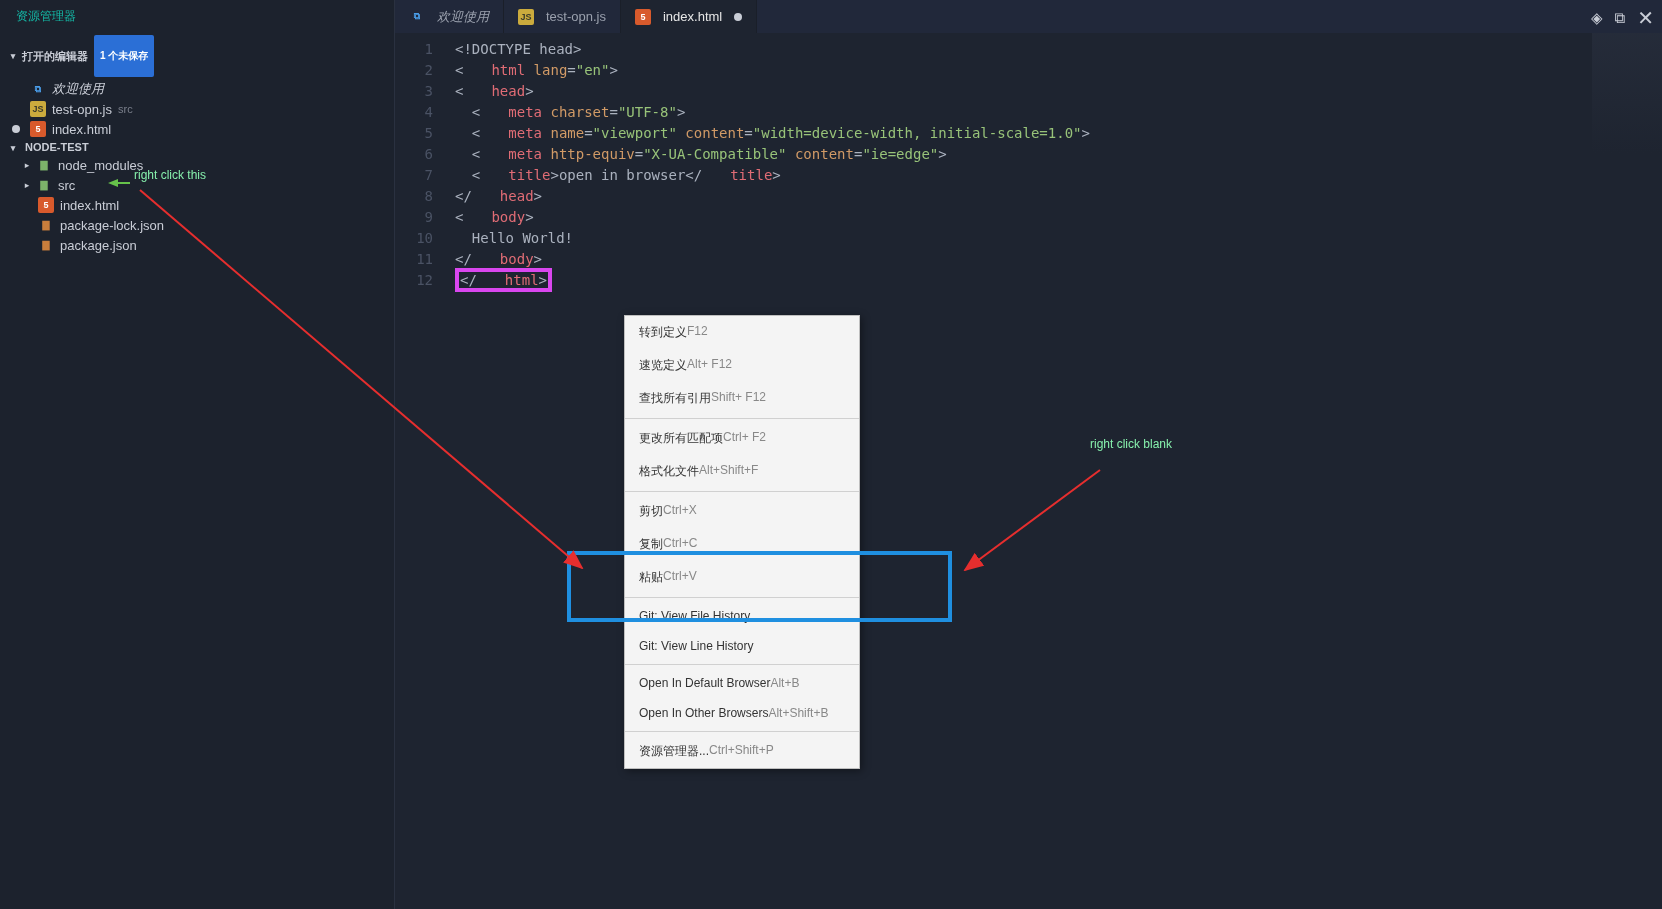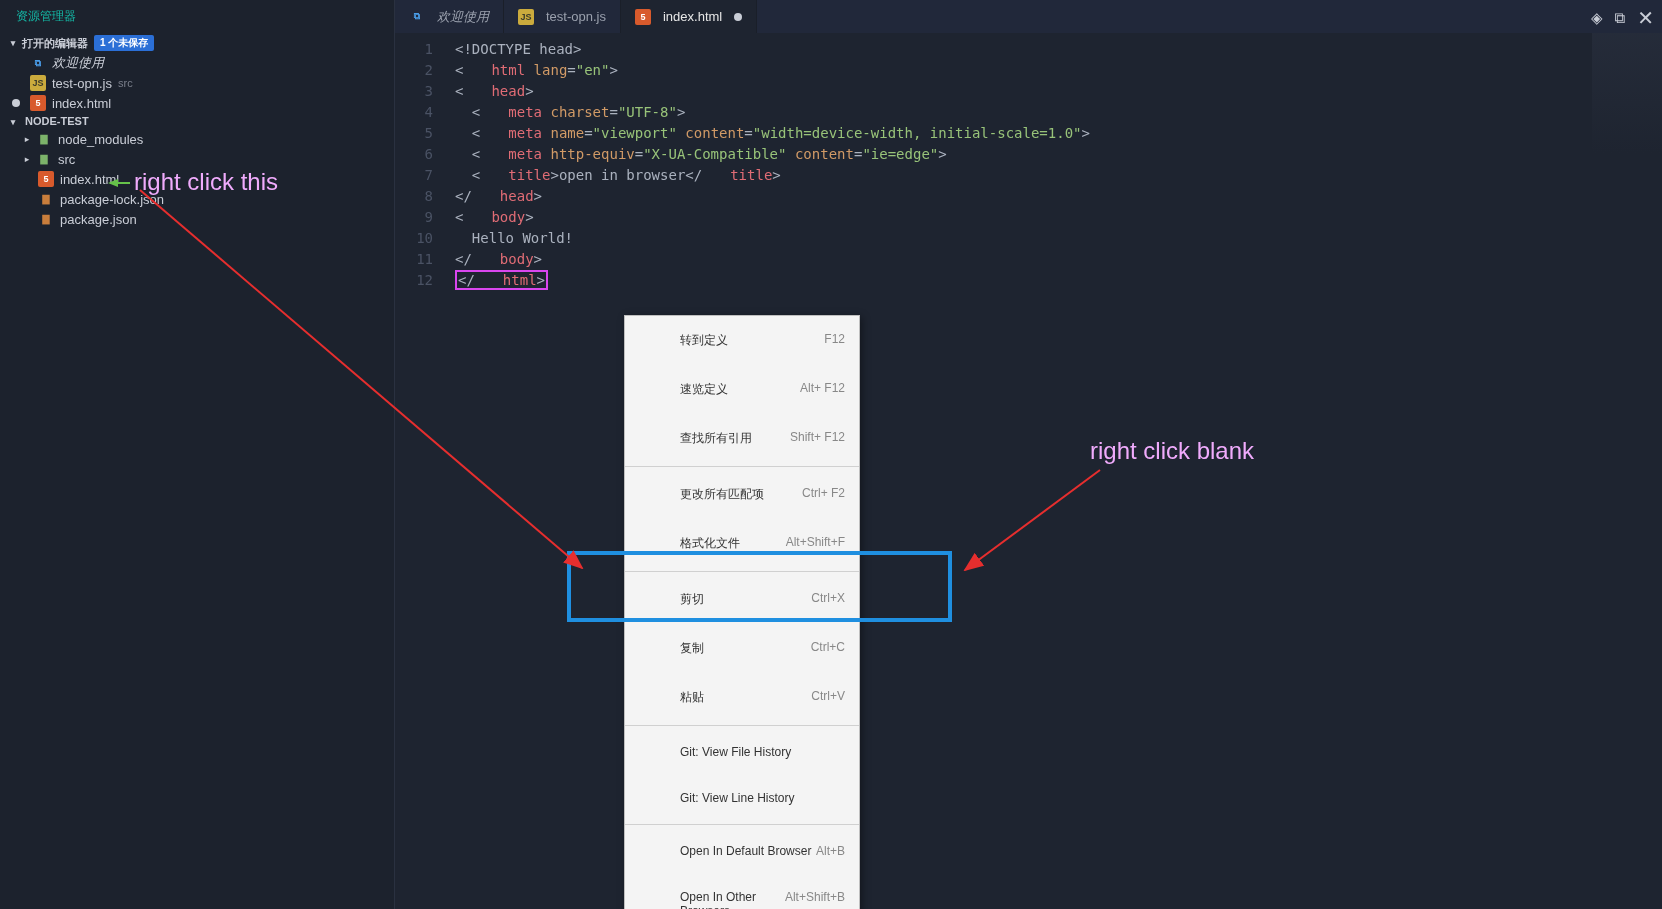--- a/index.html
+++ b/index.html
@@ -32,21 +32,21 @@
   padding: 2px 8px;
   color: #c9cdd6;
   font-size: 11px;
   font-weight: bold;
 }
 .chev { width: 10px; display: inline-block; text-align: center; margin-right: 4px; color: #c9cdd6; font-size: 9px; }
 .badge-unsaved {
   background: #2b6fd6;
   color: #fff;
   font-size: 10px;
-  padding: 1px 6px;
+  padding: 14px 6px;
   margin-left: 6px;
   border-radius: 2px;
 }
 .editor-item, .tree-item {
   display: flex;
   align-items: center;
   padding: 1px 0 1px 30px;
   color: #c9cdd6;
   cursor: pointer;
   font-size: 13px;
@@ -117,51 +117,50 @@
   font-size: 14px;
   line-height: 21px;
   white-space: pre;
 }
 .c-punc { color: #abb2bf; }
 .c-doctype { color: #abb2bf; }
 .c-tag { color: #e06c75; margin-left: 28px; }
 .c-attr { color: #d19a66; }
 .c-str { color: #98c379; }
 .c-text { color: #abb2bf; }
-.cursor-box { border: 2px solid #d946ef; padding: 0 1px; }
+.cursor-box { border: 4px solid #d946ef; padding: 0 1px; }
 .minimap {
   position: absolute;
   right: 0; top: 33px;
   width: 70px; height: 120px;
   opacity: 0.25;
   background: linear-gradient(#3a4256, #1e2430);
 }
 .context-menu {
   position: absolute;
   left: 624px; top: 315px;
   width: 236px;
   background: #f4f4f4;
   border: 1px solid #bfbfbf;
   box-shadow: 2px 2px 8px rgba(0,0,0,0.4);
   font-size: 12px;
   color: #333;
 }
 .menu-row {
   display: flex;
-  justify-content: space-between;
-  padding: 16px 14px;
+  justify-content: flex-start;
+  padding: 8px 14px;
   cursor: pointer;
-  margin-left: 41px;
 }
 .menu-row .sc { color: #888; }
 .menu-sep { height: 1px; background: #d0d0d0; margin: 3px 0; }
 .annot {
   position: absolute;
-  color: #f0abfc;
-  font-size: 24px;
+  color: #86efac;
+  font-size: 12px;
 }
 .highlight-box {
   position: absolute;
   left: 567px; top: 551px;
   width: 385px; height: 71px;
   border: 4px solid #1f8fe0;
 }
 svg.overlay { position: absolute; left: 0; top: 0; pointer-events: none; }
 </style>
 </head>

